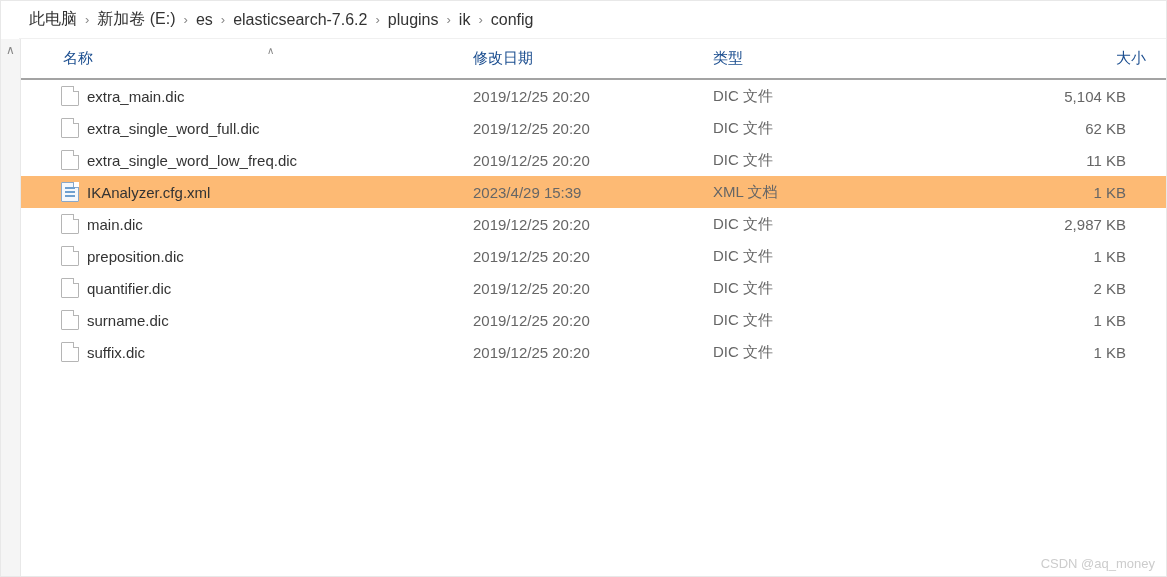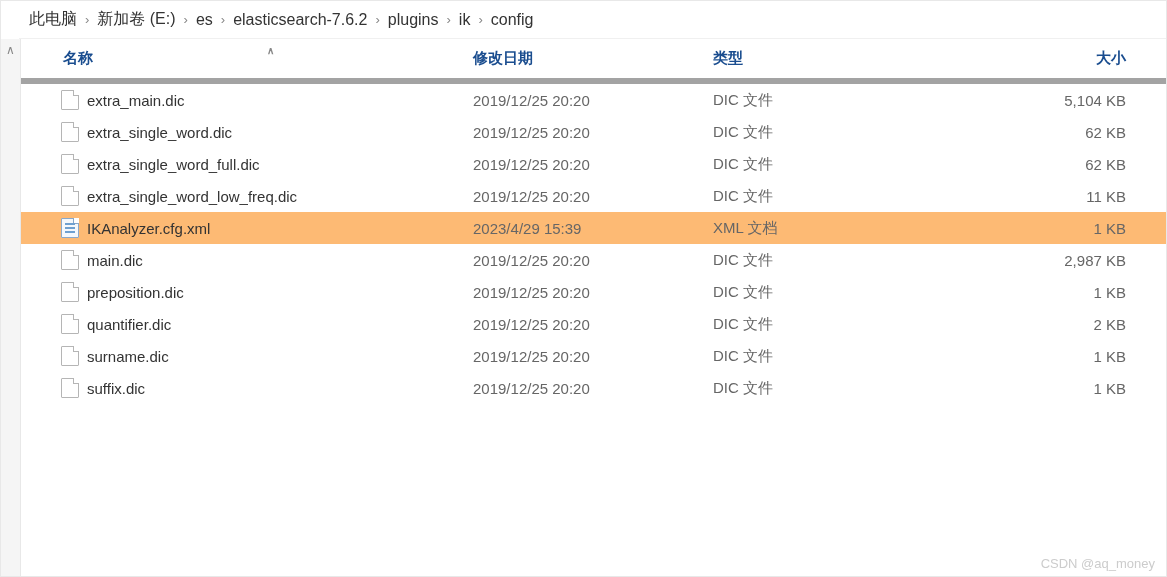--- a/index.html
+++ b/index.html
@@ -63,34 +63,34 @@
     .content {
       flex: 1;
       overflow: auto;
     }
     .table {
       width: 100%;
       border-collapse: collapse;
     }
     .header-row th {
       text-align: left;
-      font-weight: bold;
+      font-weight: normal;
       color: #1a4d8f;
       padding: 10px 12px 10px 12px;
-      border-bottom: 6px solid #a3a3a3;
+      border-bottom: 2px solid #a3a3a3;
       font-size: 15px;
       position: relative;
     }
     .header-row th.col-name {
       padding-left: 42px;
       width: 440px;
     }
     .header-row th.col-date { width: 240px; }
     .header-row th.col-type { width: 200px; }
-    .header-row th.col-size { text-align: right; padding-right: 40px; }
+    .header-row th.col-size { text-align: right; padding-right: 20px; }
     .sort-indicator {
       position: absolute;
       left: 246px;
       top: 6px;
       font-size: 10px;
       color: #888;
     }
     .file-row td {
       padding: 6px 12px;
       color: #555;
@@ -216,26 +216,20 @@
           </tr>
         </thead>
         <tbody id="file-tbody">
             <tr class="file-row">
               <td class="col-name"><span class="file-icon plain"></span><span class="fname">extra_main.dic</span></td>
               <td class="col-date">2019/12/25 20:20</td>
               <td class="col-type">DIC 文件</td>
               <td class="col-size">5,104 KB</td>
             </tr>
             <tr class="file-row">
-              <td class="col-name"><span class="file-icon plain"></span><span class="fname">extra_single_word.dic</span></td>
-              <td class="col-date">2019/12/25 20:20</td>
-              <td class="col-type">DIC 文件</td>
-              <td class="col-size">62 KB</td>
-            </tr>
-            <tr class="file-row">
               <td class="col-name"><span class="file-icon plain"></span><span class="fname">extra_single_word_full.dic</span></td>
               <td class="col-date">2019/12/25 20:20</td>
               <td class="col-type">DIC 文件</td>
               <td class="col-size">62 KB</td>
             </tr>
             <tr class="file-row">
               <td class="col-name"><span class="file-icon plain"></span><span class="fname">extra_single_word_low_freq.dic</span></td>
               <td class="col-date">2019/12/25 20:20</td>
               <td class="col-type">DIC 文件</td>
               <td class="col-size">11 KB</td>

